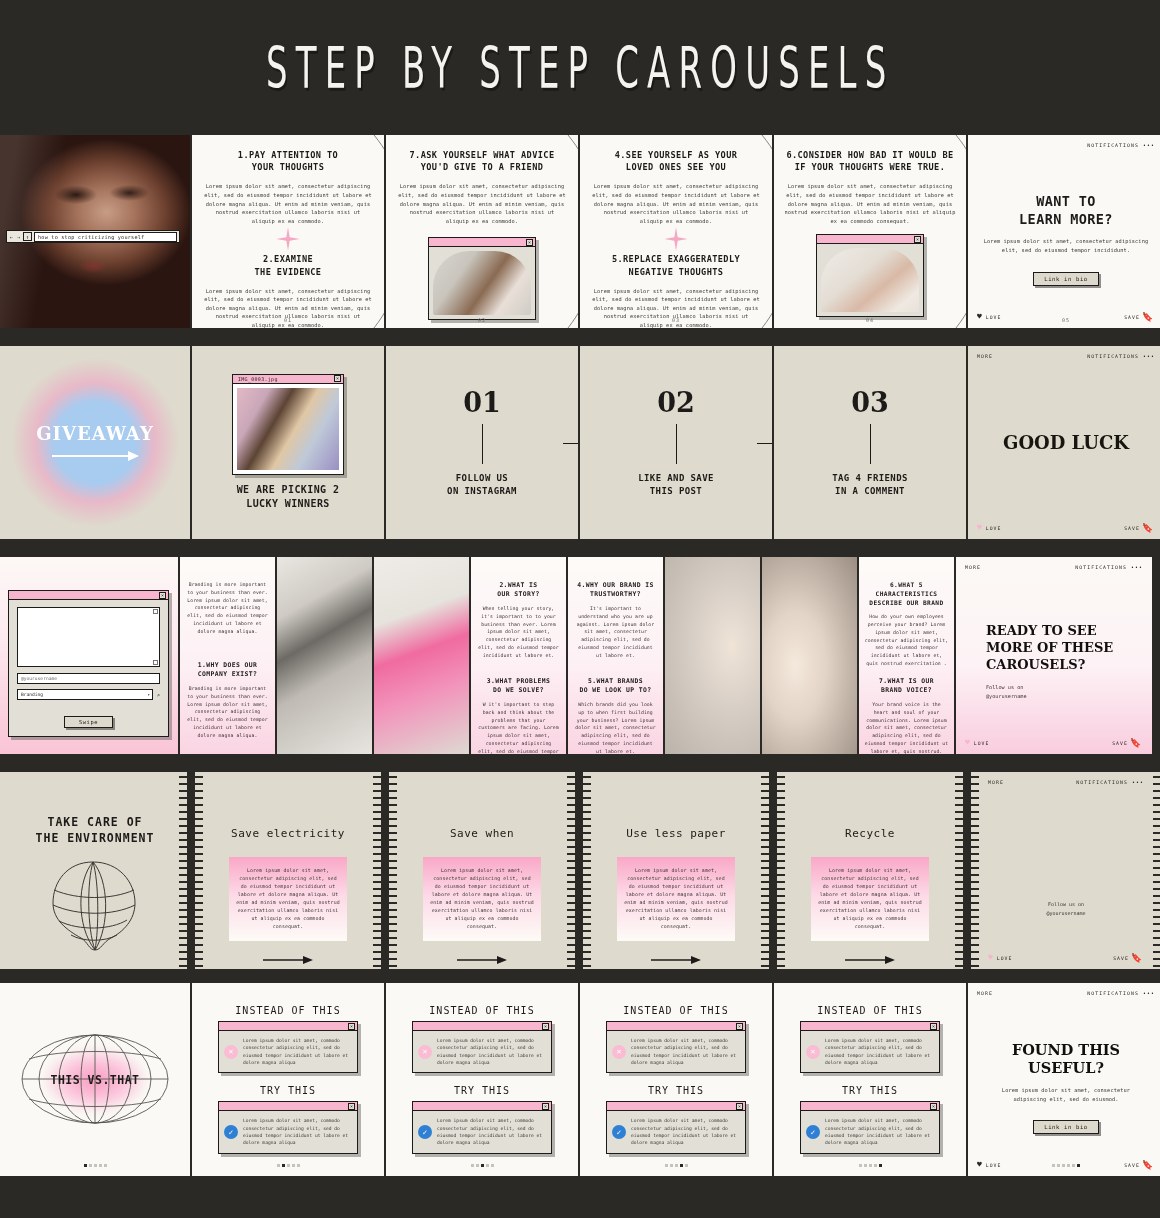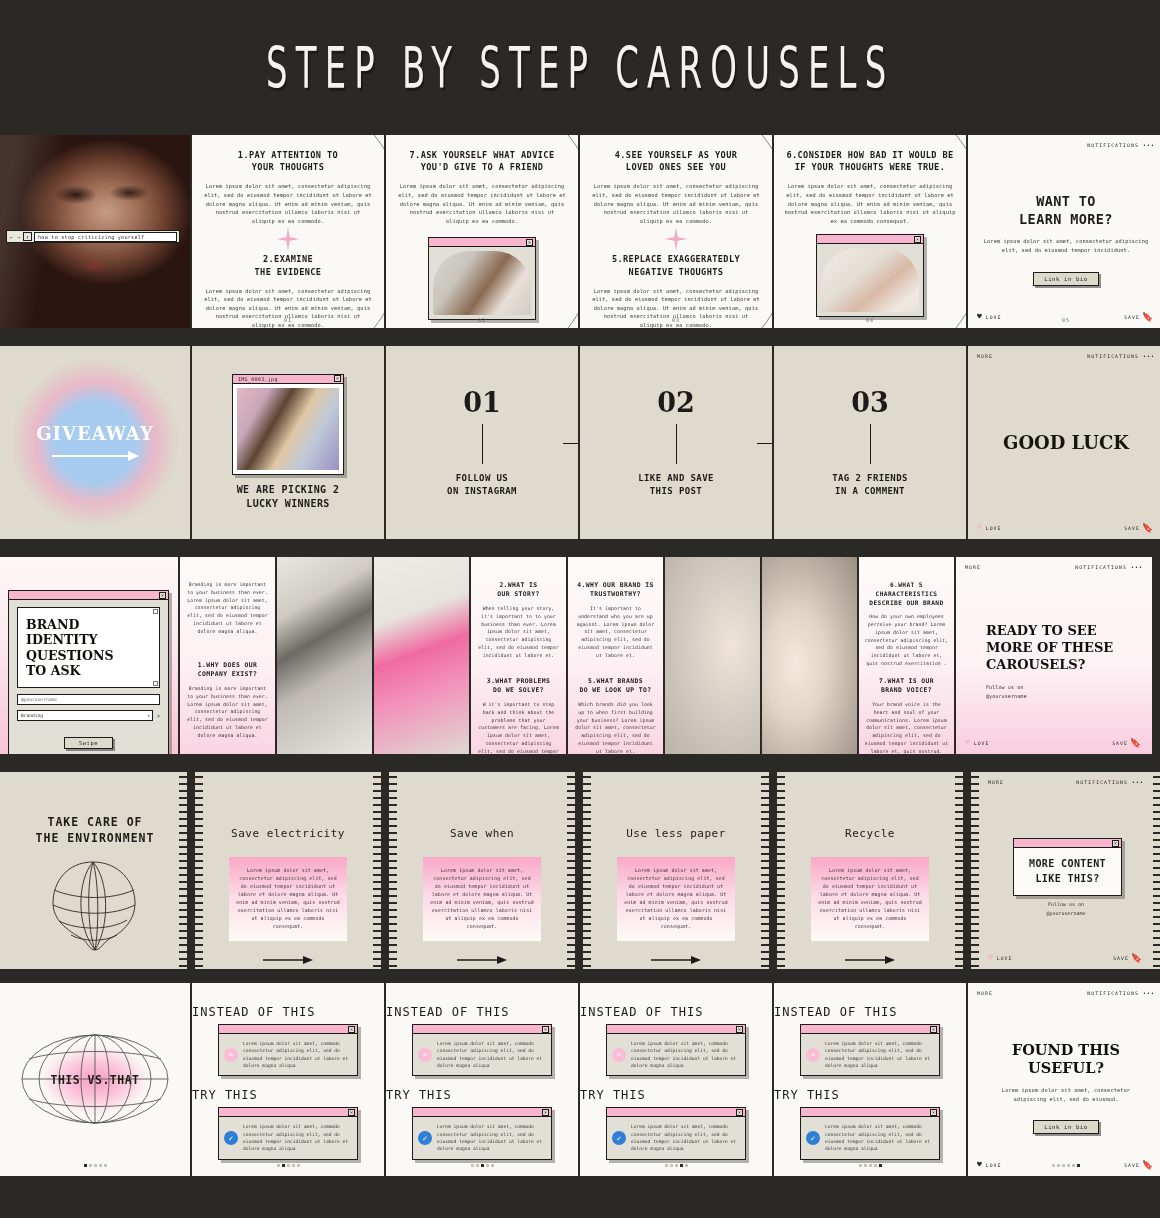--- a/index.html
+++ b/index.html
@@ -178,21 +178,21 @@
     font-size: 11.5px; letter-spacing:.5px; color:#1d1b19; font-weight:700;
     font-family:"DejaVu Sans Mono", monospace; white-space:nowrap;
   }
   .cmp-win { width: 140px; margin: 0 auto; }
   .cmp-row { display:flex; align-items:center; gap:5px; padding: 6px 5px; }
   .badge { width:14px; height:14px; border-radius:50%; flex:0 0 14px;
            display:flex; align-items:center; justify-content:center; font-size:8px; color:#fff;}
   .badge.x { background:#f9bcd3; }
   .badge.c { background:#2f7fd4; }
   .cmp-txt { font-size:4.6px; line-height:1.6; color:#3a3734; text-align:left; }
-  .cmp-title { font-size:12px; letter-spacing:1px; color:#1d1b19; margin-bottom:5px; }
+  .cmp-title { text-align:center; font-size:10px; letter-spacing:1px; color:#1d1b19; margin-bottom:5px; }
 </style>
 </head>
 <body>
 
 <div class="page">
 
   <div class="header">
     <h1>STEP BY STEP CAROUSELS</h1>
   </div>
 
@@ -349,21 +349,21 @@
       <div class="num-big">02</div>
       <div style="width:1px;height:40px;background:#1d1b19;margin:6px 0 8px"></div>
       <div class="hdg" style="white-space:pre-line;font-size:9px">LIKE AND SAVE
 THIS POST</div>
       <div style="position:absolute;right:-15px;top:50%;width:30px;height:1px;background:#1d1b19"></div>
     </div>
 
     <div class="slide s192" style="display:flex;flex-direction:column;align-items:center;justify-content:center;">
       <div class="num-big">03</div>
       <div style="width:1px;height:40px;background:#1d1b19;margin:6px 0 8px"></div>
-      <div class="hdg" style="white-space:pre-line;font-size:9px">TAG 2 FRIENDS
+      <div class="hdg" style="white-space:pre-line;font-size:9px">TAG 4 FRIENDS
 IN A COMMENT</div>
     </div>
 
     <div class="slide" style="width:196px">
       <div class="topbar">
         <span>MORE</span>
         <span><span>NOTIFICATIONS</span> •••</span>
       </div>
       <div style="position:absolute;inset:0;display:flex;align-items:center;justify-content:center;">
         <div class="serif" style="font-size:18px;font-weight:700;color:#17150f;letter-spacing:0px">GOOD LUCK</div>
@@ -387,23 +387,20 @@
 
     <div class="slide" style="width:178px">
       <div class="pinkpanel"></div>
       <div class="win" style="position:absolute;left:8px;right:9px;top:33px;">
         <div class="win-bar">
           <span class="ttl"></span>
           <span class="win-x">×</span>
         </div>
         <div class="win-body" style="padding:7px 8px 8px">
           <div style="background:#fff;border:1px solid #1d1b19;padding:9px 8px;min-height:60px;position:relative">
-            <div class="serif" style="font-size:12.6px;font-weight:700;line-height:1.22;white-space:pre-line;color:#0f0d0a">BRAND IDENTITY
-QUESTIONS
-TO ASK</div>
             <div style="position:absolute;right:1px;top:1px;width:5px;height:5px;border:1px solid #777"></div>
             <div style="position:absolute;right:1px;bottom:1px;width:5px;height:5px;border:1px solid #777"></div>
           </div>
           <div style="margin-top:6px;background:#fff;border:1px solid #1d1b19;height:11px;font-size:4.6px;line-height:10px;padding-left:3px;color:#6d6a66">@yourusername</div>
           <div style="margin-top:5px;display:flex;align-items:center;gap:4px">
             <div style="flex:1;background:#fff;border:1px solid #1d1b19;height:11px;font-size:4.6px;line-height:10px;padding-left:3px;color:#2b2926;display:flex;justify-content:space-between;align-items:center">
               <span>Branding</span>
               <span style="font-size:4px;padding-right:2px">▾</span>
             </div>
             <span style="font-size:5px">⌕</span>
@@ -929,30 +926,20 @@
           <i style="top: 165px;"></i>
           <i style="top: 172px;"></i>
           <i style="top: 179px;"></i>
           <i style="top: 186px;"></i>
           <i style="top: 193px;"></i>
         </div>
       <div class="topbar" style="left:20px;right:20px">
         <span>MORE</span>
         <span><span>NOTIFICATIONS</span> •••</span>
       </div>
-      <div class="win" style="position:absolute;left:45px;right:42px;top:66px;background:#fbfaf6;">
-        <div class="win-bar">
-          <span class="ttl"></span>
-          <span class="win-x">×</span>
-        </div>
-        <div style="padding:9px 6px;text-align:center">
-          <div class="hdg" style="font-size:10px;white-space:pre-line;line-height:1.45">MORE CONTENT
-LIKE THIS?</div>
-        </div>
-      </div>
       <div style="position:absolute;left:0;right:0;top:128px;text-align:center;font-size:5px;line-height:1.7;color:#3a3734;white-space:pre-line">Follow us on
 @yourusername</div>
       <div class="botbar" style="left:20px;right:20px">
         <span class="lf">
           <span class="heart pink">♥</span>
           <span>LOVE</span>
         </span>
         <span class="rt">
           <span>SAVE</span>
           <span class="bmark">🔖</span>

